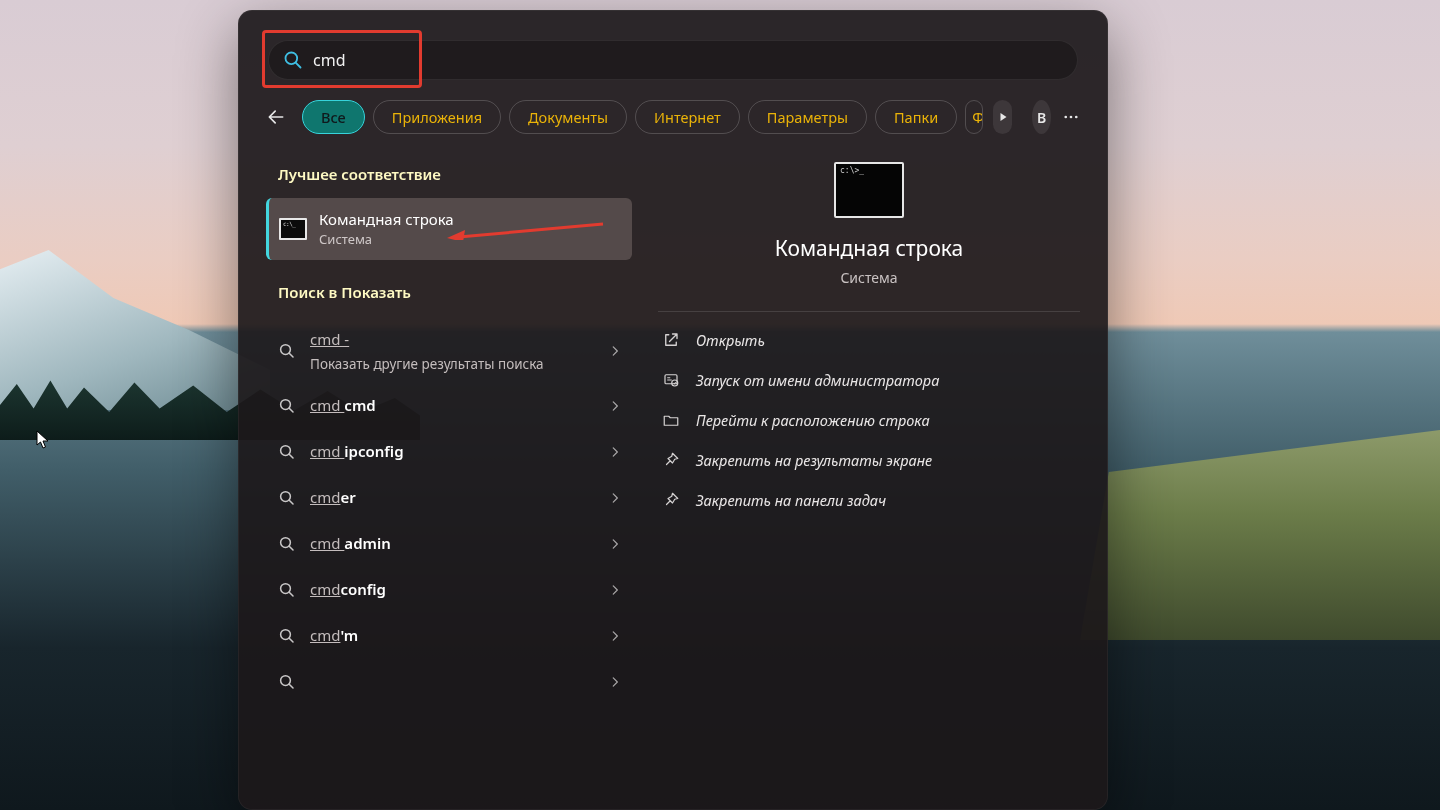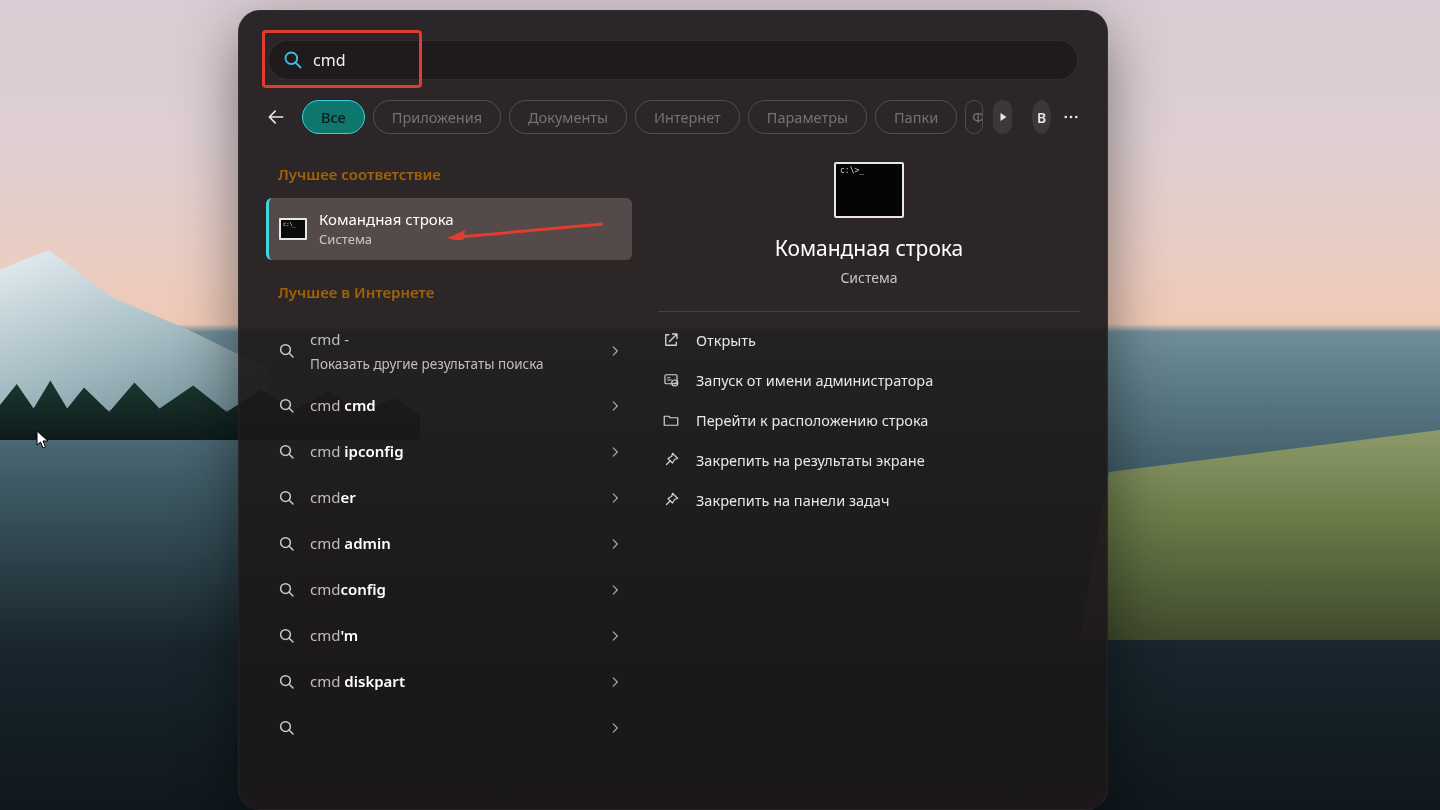--- a/index.html
+++ b/index.html
@@ -33,21 +33,21 @@
   .cursor {
     position: absolute; width: 14px; height: 20px; pointer-events: none;
   }
 
   
   .search-window {
     position: absolute;
     left: 238px; top: 10px;
     width: 870px; height: 800px;
     background: rgba(28,24,26,0.92);
-    border-radius: 22px;
+    border-radius: 14px;
     box-shadow: 0 20px 60px rgba(0,0,0,0.45), inset 0 0 0 1px rgba(255,255,255,0.05);
     color: #e8e8e8;
     overflow: hidden;
   }
 
   .search-bar-wrap {
     position: relative;
     padding: 30px 30px 0 30px;
   }
   .highlight-box {
@@ -80,21 +80,21 @@
     width: 24px; height: 24px; display:flex; align-items:center; justify-content:center;
     color: #e6e6e6; margin-right: 6px;
   }
   .filters { display: flex; gap: 8px; flex: 0 0 auto; }
   .pill {
     height: 34px;
     display: inline-flex; align-items: center;
     padding: 0 18px;
     border-radius: 17px;
     border: 1px solid rgba(255,255,255,0.18);
-    color: #737373; font-size: 14.5px;
+    color: #eab308; font-size: 14.5px;
     background: transparent;
     white-space: nowrap;
   }
   .pill.active {
     background: #0f766e; color: #10191c; border-color: #37d3db; font-weight: 500;
   }
   .pill.peek { width: 18px; padding: 0 6px; overflow: hidden; justify-content:flex-start; }
 
   .mini-btn {
     width: 34px; height: 34px; border-radius: 17px;
@@ -112,21 +112,21 @@
 
   .body-columns {
     display: flex;
     padding: 24px 28px 0 28px;
     gap: 26px;
   }
 
   
   .left-col { width: 366px; }
   .section-title {
-    font-size: 15px; font-weight: 600; color: #a16207;
+    font-size: 15px; font-weight: 600; color: #fef9c3;
     margin-bottom: 14px; margin-top: 6px;
     padding-left: 12px;
   }
   .best-card {
     background: #544a4a;
     border-radius: 6px;
     border-left: 3px solid #43d6df;
     display: flex; align-items: center;
     padding: 12px 14px 12px 10px;
     gap: 12px;
@@ -155,21 +155,21 @@
   .web-item {
     display:flex; align-items:center;
     padding: 10px 12px 10px 12px;
     border-radius: 4px;
     color:#e7e5e5;
     position: relative;
     min-height: 46px;
   }
   .web-item .mag { width:18px; height:18px; margin-right: 14px; opacity:0.85; flex:none; }
   .web-item .label { font-size: 15px; line-height:1.25; flex:1; }
-  .web-item .label .light { color:#c4bdbd; font-weight:400; }
+  .web-item .label .light { color:#c4bdbd; font-weight:400;text-decoration:underline; }
   .web-item .label .bold { color:#fff; font-weight:600; }
   .web-item .label .sub { display:block; font-size:13.5px; color:#c4bdbd; margin-top:7px; }
   .web-item .chev-r {
     position:absolute; right:10px; top:50%; transform:translateY(-50%);
     width:14px; height:14px; opacity:0.7;
   }
 
   
   .right-col { flex:1; padding-top: 4px; }
   .preview {
@@ -185,21 +185,21 @@
     font-family:Consolas,monospace; font-size:8px; color:#cfcfcf;
   }
   .preview-title { font-size: 21px; color:#fff; font-weight:400; }
   .preview-sub { font-size: 14px; color:#c9c2c2; margin-top: 6px; }
 
   .divider {
     height:1px; background:rgba(255,255,255,0.12);
     margin: 24px 0 8px 0;
   }
 
-  .action-list { margin-top: 4px; }
+  .action-list { margin-top: 4px; font-style: italic; }
   .action-item {
     display:flex; align-items:center; gap:16px;
     padding: 10px 4px;
     color:#e9e6e6; font-size: 14.5px;
   }
   .action-item .ai { width:18px; height:18px; flex:none; opacity:0.9; }
 </style>
 </head>
 <body>
 
@@ -262,21 +262,21 @@
           <div class="best-text">
             <div class="t1">Командная строка</div>
             <div class="t2">Система</div>
           </div>
           <svg class="arrow-annot" viewBox="0 0 160 18">
             <line x1="158" y1="2" x2="14" y2="15" stroke="#e23b2f" stroke-width="3"></line>
             <path d="M2 16 L20 8 L18 20 Z" fill="#e23b2f"></path>
           </svg>
         </div>
 
-        <div class="section-title" style="margin-top:22px;">Лучшее в Интернете</div>
+        <div class="section-title" style="margin-top:22px;">Поиск в Показать</div>
 
         <div class="web-list" id="web-list">
             <div class="web-item">
               <svg class="mag" viewBox="0 0 24 24">
                 <circle cx="10" cy="10" r="6.5" fill="none" stroke="currentColor" stroke-width="2"></circle>
                 <line x1="15" y1="15" x2="20" y2="20" stroke="currentColor" stroke-width="2" stroke-linecap="round"></line>
               </svg>
               <div class="label"><span class="light">cmd - </span><span class="sub">Показать другие результаты поиска</span></div>
               <svg class="chev-r" viewBox="0 0 24 24">
                 <path d="M9 5l7 7-7 7" fill="none" stroke="currentColor" stroke-width="2" stroke-linecap="round" stroke-linejoin="round"></path>
@@ -331,30 +331,20 @@
               <svg class="chev-r" viewBox="0 0 24 24">
                 <path d="M9 5l7 7-7 7" fill="none" stroke="currentColor" stroke-width="2" stroke-linecap="round" stroke-linejoin="round"></path>
               </svg>
             </div>
             <div class="web-item">
               <svg class="mag" viewBox="0 0 24 24">
                 <circle cx="10" cy="10" r="6.5" fill="none" stroke="currentColor" stroke-width="2"></circle>
                 <line x1="15" y1="15" x2="20" y2="20" stroke="currentColor" stroke-width="2" stroke-linecap="round"></line>
               </svg>
               <div class="label"><span class="light">cmd</span><span class="bold">'m</span></div>
-              <svg class="chev-r" viewBox="0 0 24 24">
-                <path d="M9 5l7 7-7 7" fill="none" stroke="currentColor" stroke-width="2" stroke-linecap="round" stroke-linejoin="round"></path>
-              </svg>
-            </div>
-            <div class="web-item">
-              <svg class="mag" viewBox="0 0 24 24">
-                <circle cx="10" cy="10" r="6.5" fill="none" stroke="currentColor" stroke-width="2"></circle>
-                <line x1="15" y1="15" x2="20" y2="20" stroke="currentColor" stroke-width="2" stroke-linecap="round"></line>
-              </svg>
-              <div class="label"><span class="light">cmd </span><span class="bold">diskpart</span></div>
               <svg class="chev-r" viewBox="0 0 24 24">
                 <path d="M9 5l7 7-7 7" fill="none" stroke="currentColor" stroke-width="2" stroke-linecap="round" stroke-linejoin="round"></path>
               </svg>
             </div>
             <div class="web-item">
               <svg class="mag" viewBox="0 0 24 24">
                 <circle cx="10" cy="10" r="6.5" fill="none" stroke="currentColor" stroke-width="2"></circle>
                 <line x1="15" y1="15" x2="20" y2="20" stroke="currentColor" stroke-width="2" stroke-linecap="round"></line>
               </svg>
               <svg class="chev-r" viewBox="0 0 24 24">

